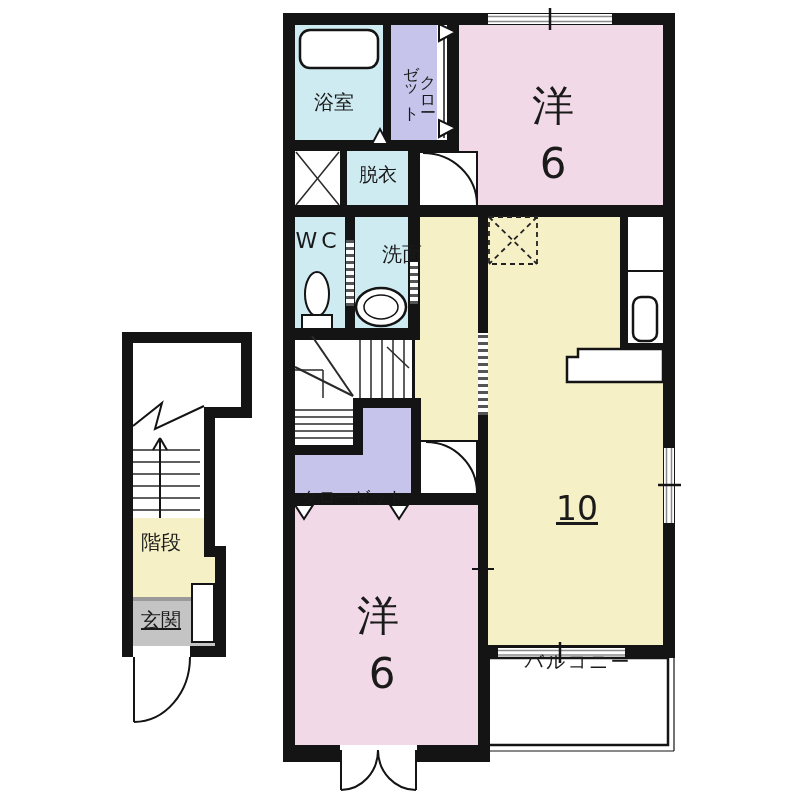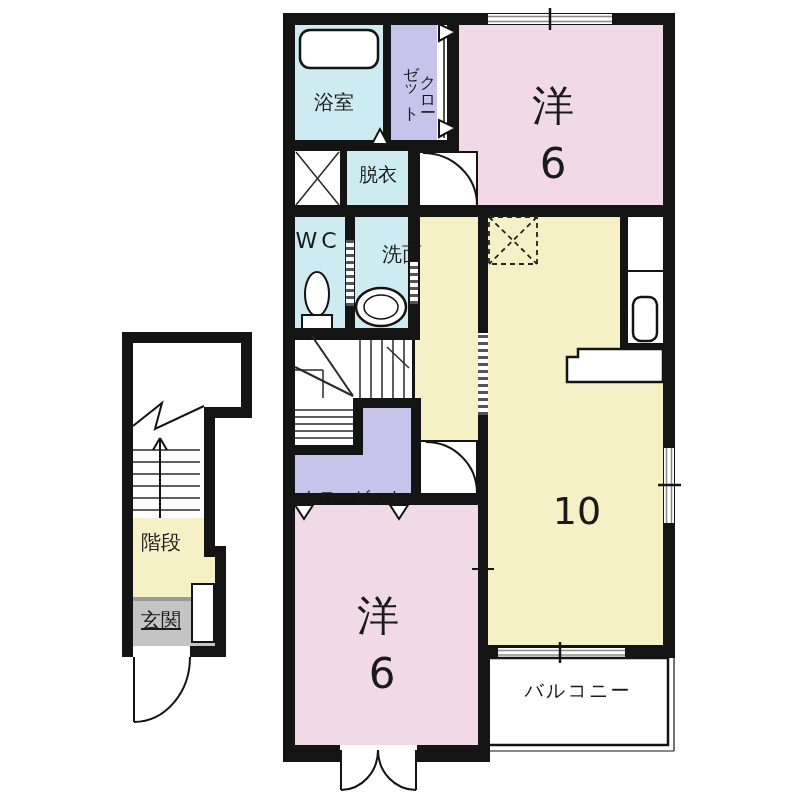--- a/index.html
+++ b/index.html
@@ -226,23 +226,23 @@
 
   <div class="lbl" style="left:513px;top:84px;width:80px;font-size:42px;">洋</div>
   <div class="lbl" style="left:513px;top:142px;width:80px;font-size:42px;">6</div>
 
   <div class="lbl" style="left:338px;top:165px;width:80px;font-size:19px;">脱衣</div>
   <div class="lbl" style="left:284px;top:229px;width:68px;font-size:22px;letter-spacing:4px;">WC</div>
   <div class="lbl" style="left:362px;top:244px;width:80px;font-size:20px;">洗面</div>
 
   <div class="lbl" style="left:290px;top:461px;width:126px;font-size:17px;margin-top:28px;">クローゼット</div>
 
-  <div class="lbl" style="left:497px;top:492px;width:160px;font-size:38px;">10</div>
+  <div class="lbl" style="left:497px;top:492px;width:160px;font-size:33px;text-decoration:underline;">10</div>
 
   <div class="lbl" style="left:338px;top:594px;width:80px;font-size:42px;">洋</div>
   <div class="lbl" style="left:340px;top:652px;width:84px;font-size:42px;">6</div>
 
-  <div class="lbl" style="left:498px;top:681px;width:160px;font-size:19px;letter-spacing:2px;">バルコニー</div>
+  <div class="lbl" style="left:498px;top:652px;width:160px;font-size:19px;letter-spacing:2px;">バルコニー</div>
 
   <div class="lbl" style="left:121px;top:532px;width:80px;font-size:20px;">階段</div>
   <div class="lbl" style="left:121px;top:610px;width:80px;font-size:20px;text-decoration:underline;">玄関</div>
 
 </div>
 
 </body></html>

